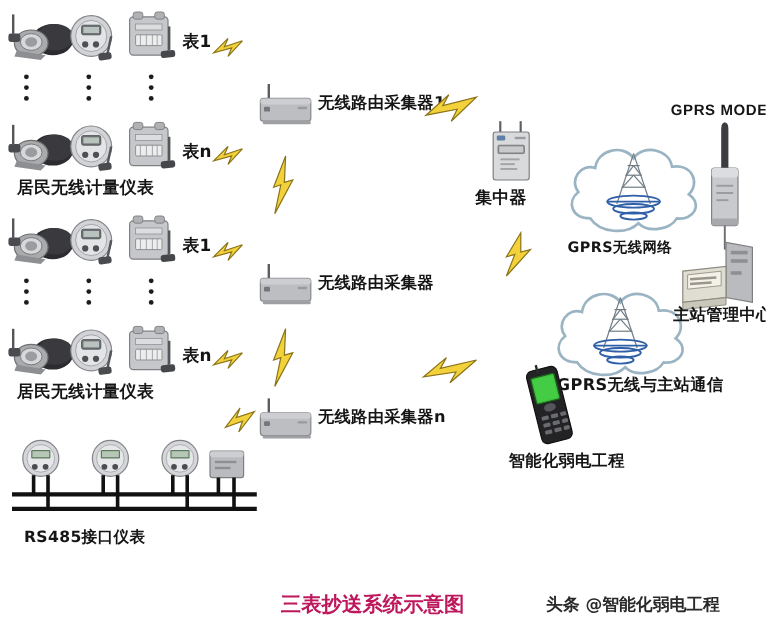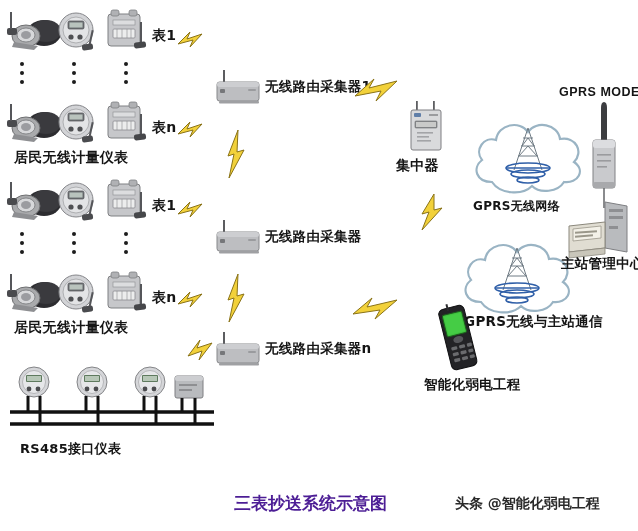--- a/index.html
+++ b/index.html
@@ -18,21 +18,21 @@
     font-weight:bold;
     color:#151515;
     white-space:nowrap;
     line-height:1;
     letter-spacing:0.3px;
   }
   .lbl-cn{font-family:"DejaVu Sans","Liberation Sans",sans-serif;}
   .dots{position:absolute;display:flex;flex-direction:column;align-items:center;gap:5px;}
   .dots i{display:block;width:4px;height:4px;border-radius:50%;background:#1c1c1c;}
   .title{
-    position:absolute;font-weight:bold;color:#4c1d95;white-space:nowrap;
+    position:absolute;font-weight:bold;color:#be185d;white-space:nowrap;
     font-family:"DejaVu Sans","Liberation Sans",sans-serif;
   }
   .wm{
     position:absolute;white-space:nowrap;color:#2a2a2a;font-weight:bold;
     font-family:"DejaVu Sans","Liberation Sans",sans-serif;
   }
   svg{display:block;overflow:visible;}
 </style>
 </head>
 <body>

